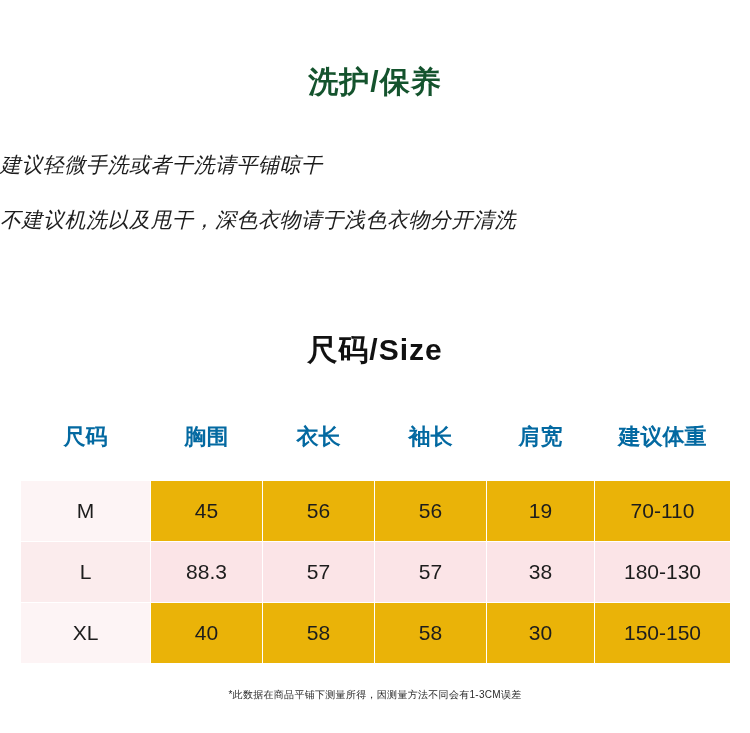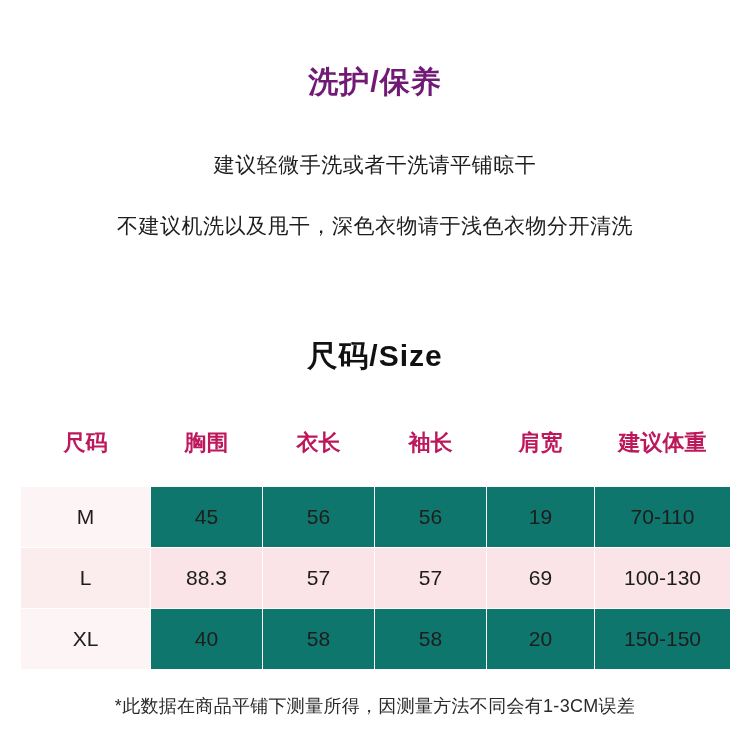--- a/index.html
+++ b/index.html
@@ -20,35 +20,35 @@
     height: 733px;
     box-sizing: border-box;
   }
 
   
   .care-title {
     text-align: center;
     font-size: 30px;
     font-weight: bold;
     letter-spacing: 1px;
-    color: #701a75;
+    color: #14532d;
     margin-top: 62px;
   }
   .care-lines {
     margin-top: 46px;
-    text-align: center;
+    font-style: italic;
   }
   .care-line {
     font-size: 21px;
     color: #1d1d1d;
     line-height: 1.55;
     letter-spacing: 0.5px;
   }
   .care-line + .care-line {
-    margin-top: 28px;
+    margin-top: 22px;
   }
 
   
   .size-title {
     text-align: center;
     font-size: 30px;
     font-weight: bold;
     letter-spacing: 1px;
     color: #111111;
     margin-top: 94px;
@@ -72,24 +72,24 @@
     height: 58px;
     vertical-align: middle;
     border: 1px solid #ffffff;
   }
   table.size-table thead th {
     font-weight: bold;
     font-size: 22px;
     background: #ffffff;
     border: none;
     padding-bottom: 14px;
-    color: #be185d;
+    color: #0369a1;
   }
   table.size-table tbody tr td {
-    background: #0f766e;
+    background: #eab308;
   }
   table.size-table tbody tr:nth-child(even) td {
     background: #fbe4e7;
   }
   table.size-table tbody td:first-child {
     background: #fdf4f5;
   }
   table.size-table tbody tr:nth-child(even) td:first-child {
     background: #fbeced;
   }
@@ -97,21 +97,21 @@
   .col-1 { width: 130px; }
   .col-2 { width: 112px; }
   .col-3 { width: 112px; }
   .col-4 { width: 112px; }
   .col-5 { width: 108px; }
   .col-6 { width: 136px; }
 
   .footnote {
     margin-top: 24px;
     text-align: center;
-    font-size: 18px;
+    font-size: 10px;
     color: #2a2a2a;
     letter-spacing: 0.3px;
   }
 </style>
 </head>
 <body>
 
 <div class="page">
 
   <div class="care-title">洗护/保养</div>
@@ -150,29 +150,29 @@
           <td>56</td>
           <td>56</td>
           <td>19</td>
           <td>70-110</td>
         </tr>
         <tr>
           <td>L</td>
           <td>88.3</td>
           <td>57</td>
           <td>57</td>
-          <td>69</td>
-          <td>100-130</td>
+          <td>38</td>
+          <td>180-130</td>
         </tr>
         <tr>
           <td>XL</td>
           <td>40</td>
           <td>58</td>
           <td>58</td>
-          <td>20</td>
+          <td>30</td>
           <td>150-150</td>
         </tr>
       </tbody>
     </table>
 
     <div class="footnote">*此数据在商品平铺下测量所得，因测量方法不同会有1-3CM误差</div>
   </div>
 
 </div>
 

